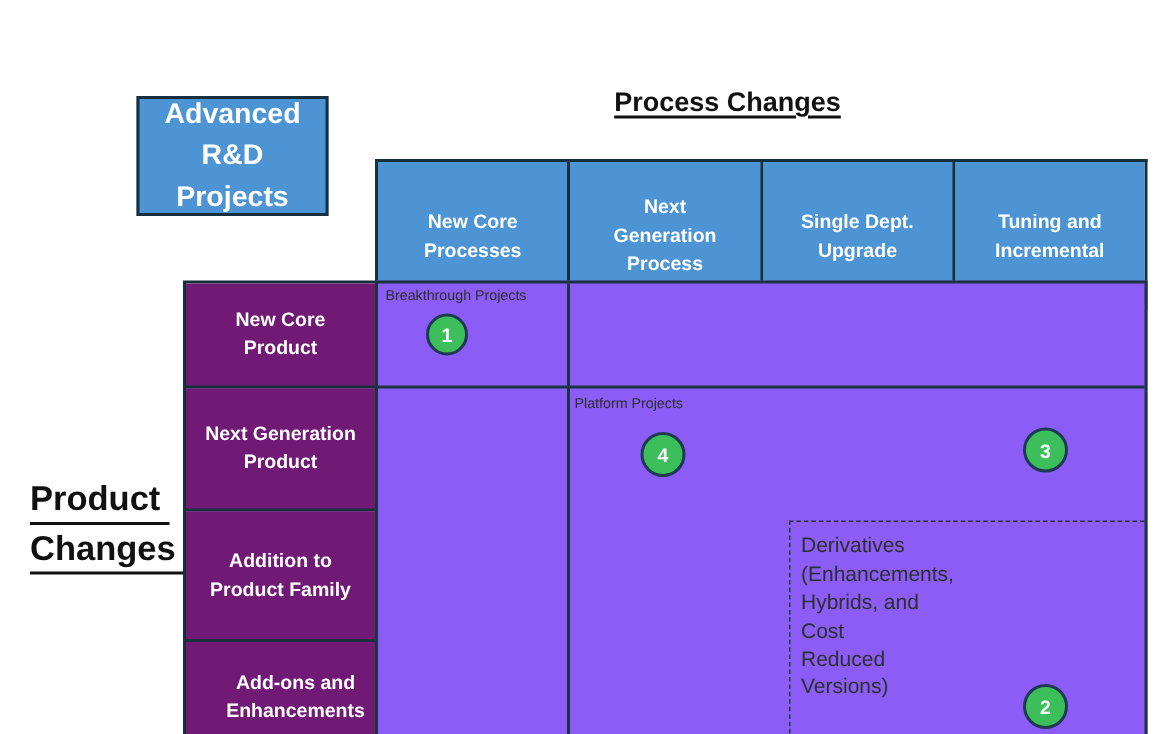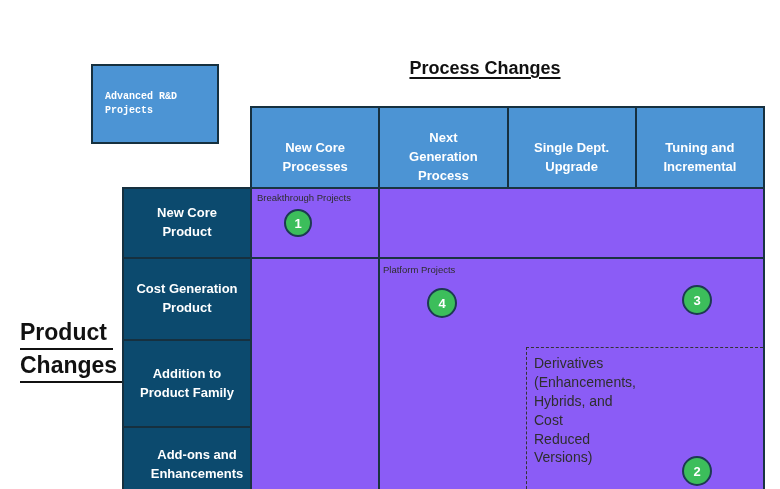--- a/index.html
+++ b/index.html
@@ -20,22 +20,22 @@
   .axis-title-left{
     position:absolute;left:20px;top:283px;
     font-size:23px;font-weight:bold;color:#111;line-height:1.35;
   }
   .axis-title-left span{display:inline-block;border-bottom:2px solid #111;padding-right:6px;}
   
   .bluebox{
     box-sizing:border-box;
     background:#4C94D4;
     border:2px solid #16303F;
-    color:#ffffff;font-weight:bold;font-size:10px;line-height:1.45;
-    display:flex;align-items:center;justify-content:center;text-align:left;font-family:Liberation Mono, monospace;
+    color:#ffffff;font-weight:bold;font-size:19px;line-height:1.45;
+    display:flex;align-items:center;justify-content:center;text-align:center;
   }
   .bluebox .lbl{max-width:100px;}
   #advanced-box{position:absolute;left:91px;top:30px;width:128px;height:80px;}
   
   #col-headers{
     position:absolute;left:250px;top:72px;width:515px;height:101px;
     box-sizing:border-box;display:flex;
     border:2px solid #16303F;border-bottom:none;
   }
   .col-header{
@@ -45,21 +45,21 @@
   }
   .col-header:last-child{border-right:none;}
   .col-header .lbl{max-width:96px;}
   
   #row-headers{
     position:absolute;left:122px;top:153px;width:130px;height:316px;
     box-sizing:border-box;border:2px solid #16303F;
     display:grid;grid-template-rows:70px 82px 87px 1fr;
   }
   .row-header{
-    background:#0c4a6e;border-bottom:2px solid #16303F;
+    background:#701a75;border-bottom:2px solid #16303F;
     display:flex;align-items:center;justify-content:center;text-align:center;
     color:#fff;font-weight:bold;font-size:13px;line-height:1.45;
   }
   .row-header:last-child{border-bottom:none;padding-left:20px;}
   .row-header .lbl{max-width:104px;}
   
   #grid{
     position:absolute;left:250px;top:153px;width:515px;height:373px;
     box-sizing:border-box;background:#8b5cf6;
     border:2px solid #1A3442;border-bottom-width:3px;
@@ -122,21 +122,21 @@
     <div class="col-header">
       <span class="lbl">Tuning and Incremental</span>
     </div>
   </div>
 
   <div id="row-headers">
     <div class="row-header">
       <span class="lbl">New Core Product</span>
     </div>
     <div class="row-header">
-      <span class="lbl">Cost Generation Product</span>
+      <span class="lbl">Next Generation Product</span>
     </div>
     <div class="row-header">
       <span class="lbl">Addition to Product Family</span>
     </div>
     <div class="row-header">
       <span class="lbl">Add-ons and Enhancements</span>
     </div>
   </div>
 
   <div id="grid">

